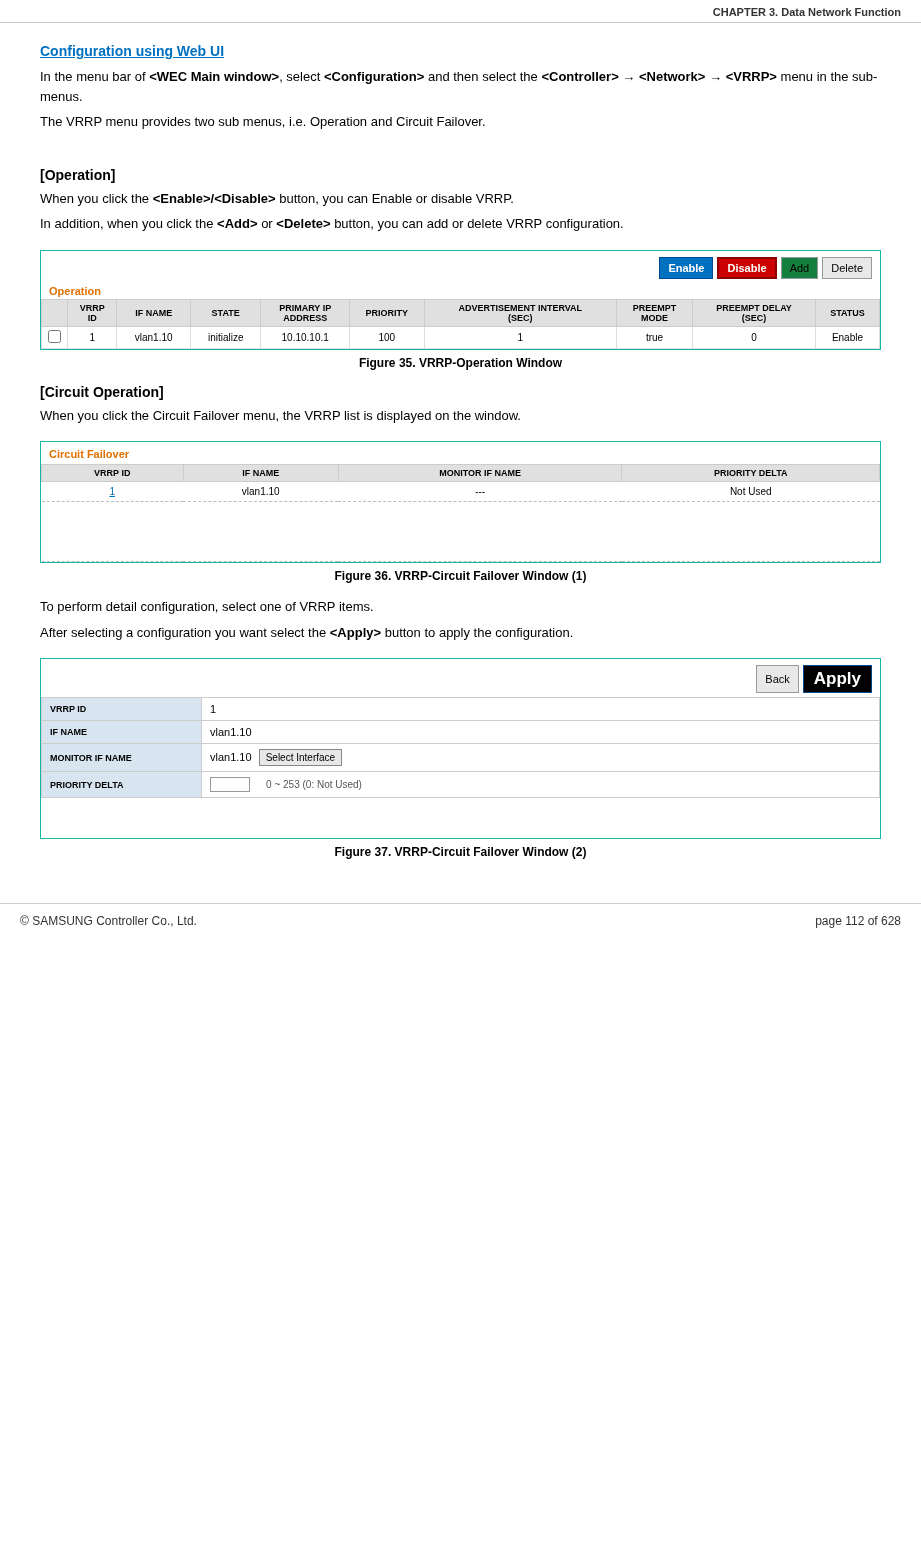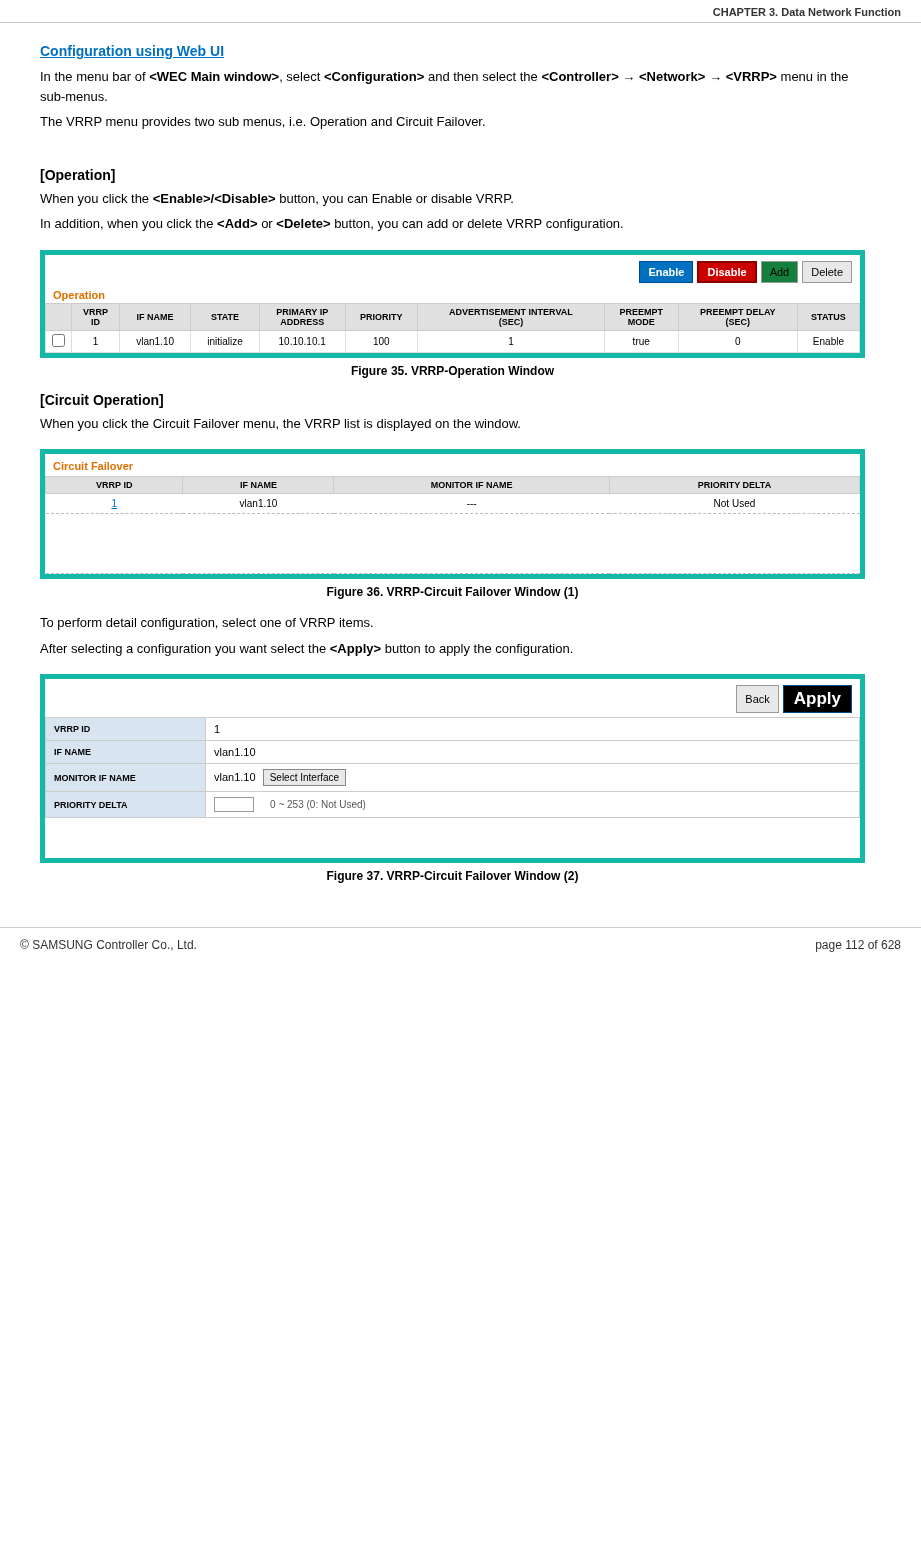--- a/index.html
+++ b/index.html
@@ -12,42 +12,42 @@
     }
     .page-header {
       text-align: right;
       font-size: 11px;
       color: #333;
       padding: 6px 20px 4px 20px;
       border-bottom: 1px solid #ccc;
       font-weight: bold;
     }
     .page-content {
-      padding: 20px 56px 20px 40px;
+      padding: 20px 40px 20px 40px;
     }
     .section-title {
       color: #0070c0;
       font-size: 14px;
       font-weight: bold;
       margin-bottom: 8px;
       text-decoration: underline;
     }
     p {
       margin-bottom: 6px;
       line-height: 1.5;
       font-size: 13px;
     }
     .bold { font-weight: bold; }
     .section-heading {
       font-size: 14px;
       font-weight: bold;
       margin: 14px 0 6px 0;
     }
     .figure-container {
-      border: 5px solid #14b8a6;
+      border: 1px solid #14b8a6;
       margin: 16px 0 6px 0;
       background: #fff;
       padding: 0;
     }
     .figure-caption {
       text-align: center;
       font-size: 12px;
       font-weight: bold;
       margin: 6px 0 14px 0;
       color: #000;

